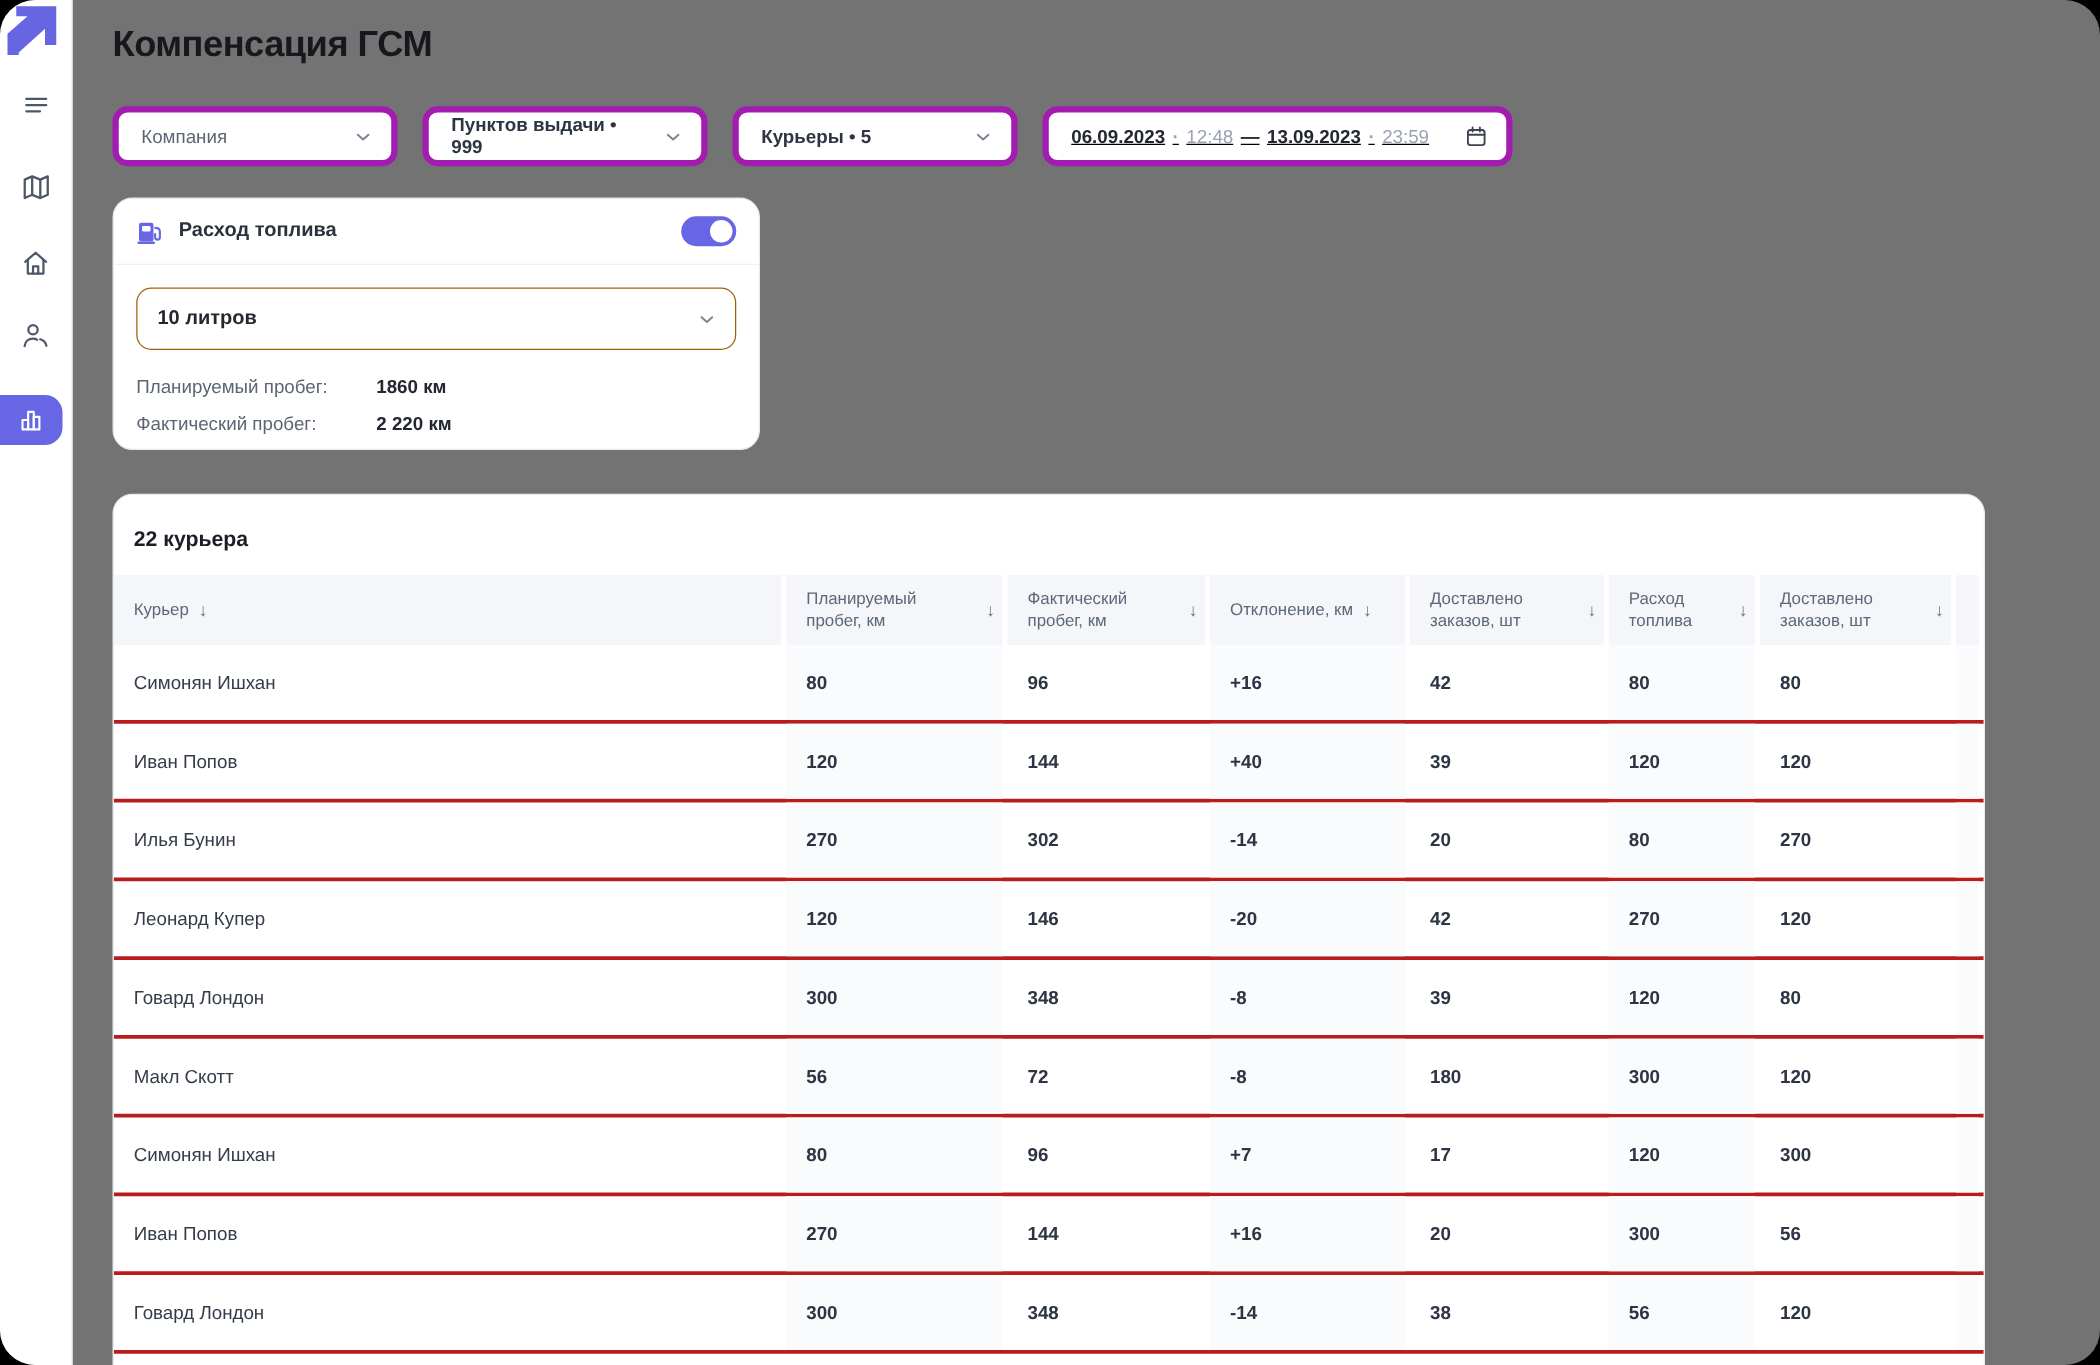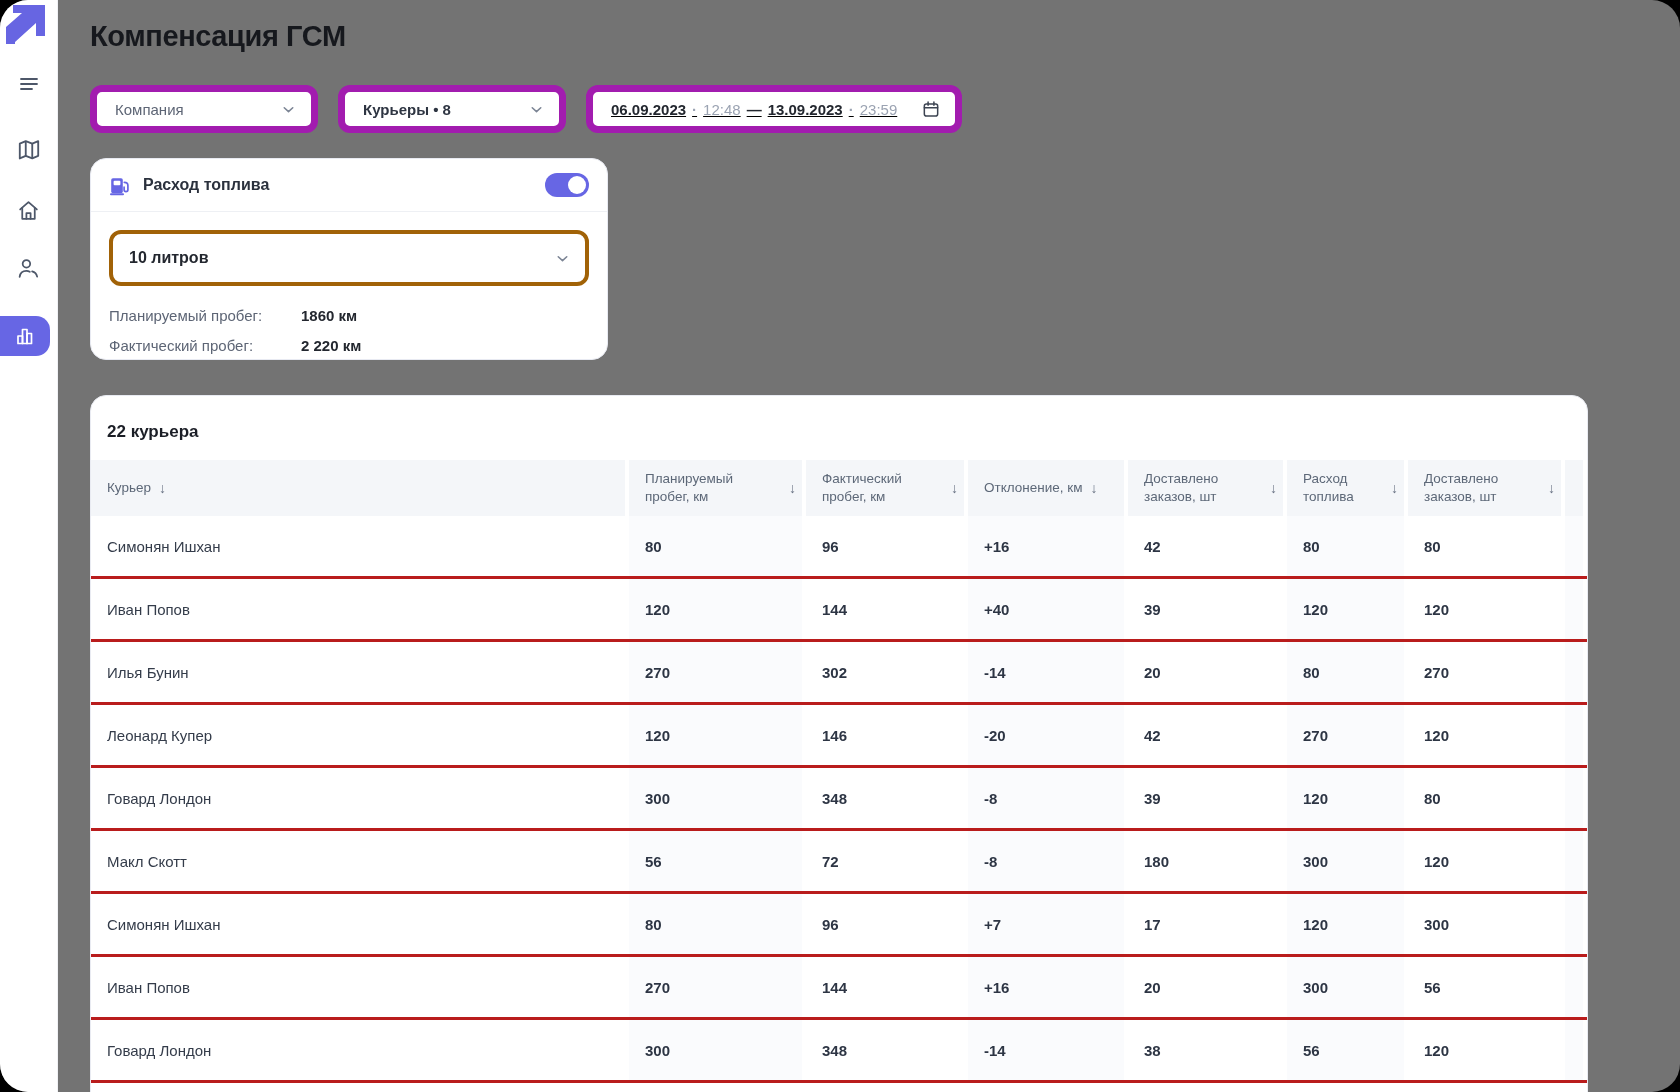--- a/index.html
+++ b/index.html
@@ -9,39 +9,39 @@
   
   .sidebar{position:absolute;left:0;top:0;bottom:0;width:57px;background:#fff;border-right:1px solid #f0f1f5;}
   .logo{position:absolute;left:2px;top:4px;width:44px;height:44px;}
   .nav-ic{position:absolute;left:0;width:57px;height:40px;display:flex;align-items:center;justify-content:center;color:#4d5769;cursor:pointer;}
   .nav-active{position:absolute;left:0;top:316px;width:50px;height:40px;background:var(--accent);border-radius:0 14px 14px 0;display:flex;align-items:center;justify-content:center;color:#fff;cursor:pointer;}
 
   
   .page-title{position:absolute;left:90px;top:20px;font-size:29px;font-weight:800;color:#16181d;letter-spacing:-.4px;}
 
   .filters{position:absolute;left:90px;top:85px;display:flex;gap:20px;align-items:center;}
-  .chip{height:48px;background:#fff;border:7px solid #a21caf;border-radius:12px;display:flex;align-items:center;justify-content:space-between;padding:0 14px 0 18px;box-sizing:border-box;cursor:pointer;}
+  .chip{height:48px;background:#fff;border:5px solid #a21caf;border-radius:12px;display:flex;align-items:center;justify-content:space-between;padding:0 14px 0 18px;box-sizing:border-box;cursor:pointer;}
   .chip-label{font-size:15px;font-weight:600;color:#2e3542;}
   .chip-placeholder{font-size:15px;font-weight:500;color:#5d6575;}
   .chev{color:#7b8494;display:flex;margin-left:10px;}
   .date-txt{font-size:15px;display:flex;gap:6px;align-items:flex-start;white-space:nowrap;text-decoration:underline;}
   .d-bold{font-weight:700;color:#23272f;}
   .d-dim{font-weight:500;color:#9ba3b2;}
   .d-dot{color:#9ba3b2;font-weight:700;}
   .d-dash{color:#23272f;font-weight:600;}
   .btn-primary{height:48px;width:235px;background:var(--accent);color:#fff;border:none;border-radius:12px;font-size:15px;font-weight:600;font-family:inherit;cursor:pointer;}
 
   
   .fuel-card{position:absolute;left:90px;top:158px;width:518px;height:202px;background:#fff;border:1px solid #e8eaf2;border-radius:16px;box-sizing:border-box;}
   .fuel-head{height:52px;display:flex;align-items:center;justify-content:space-between;padding:0 18px;border-bottom:1px solid #eef0f4;}
   .fuel-head-left{display:flex;align-items:center;gap:12px;}
   .fuel-title{font-size:16px;font-weight:700;color:#2b313d;}
   .toggle{width:44px;height:24px;border-radius:12px;background:var(--accent);position:relative;cursor:pointer;}
   .toggle .knob{position:absolute;right:3px;top:3px;width:18px;height:18px;border-radius:50%;background:#fff;}
-  .fuel-select{margin:18px 18px 0;height:48px;border:4px solid #a16207;border-radius:12px;display:flex;align-items:center;justify-content:space-between;padding:0 14px 0 16px;cursor:pointer;}
+  .fuel-select{margin:18px 18px 0;height:48px;border:1px solid #a16207;border-radius:12px;display:flex;align-items:center;justify-content:space-between;padding:0 14px 0 16px;cursor:pointer;}
   .fuel-select-val{font-size:16px;font-weight:600;color:#23272f;}
   .fuel-stats{margin:14px 18px 0;}
   .fuel-row{display:flex;height:30px;align-items:center;font-size:15px;}
   .fuel-lbl{width:192px;color:#5d6575;font-weight:500;}
   .fuel-val{color:#23272f;font-weight:600;}
 
   
   .table-card{position:absolute;left:90px;top:395px;width:1498px;height:760px;background:#fff;border:1px solid #e9ebf2;border-radius:16px 16px 0 0;box-sizing:border-box;overflow:hidden;}
   .table-title{margin:26px 0 18px 16px;font-size:17px;font-weight:800;color:#1b1e26;}
   .tgrid{display:grid;grid-template-columns:534px 173px 158px 156px 155px 117px 153px 18px;column-gap:4px;}
@@ -107,21 +107,29 @@
   <div class="filters">
     <div class="chip" style="width:228px;">
       <span class="chip-placeholder">Компания</span>
       <span class="chev">
         <svg width="17" height="17" viewBox="0 0 24 24" fill="none" stroke="currentColor" stroke-width="2.2" stroke-linecap="round" stroke-linejoin="round">
             <path d="M6 9.5 12 15l6-5.5"></path>
           </svg>
       </span>
     </div>
     <div class="chip" style="width:228px;">
-      <span class="chip-label">Курьеры • 8</span>
+      <span class="chip-label">Пунктов выдачи • 999</span>
+      <span class="chev">
+        <svg width="17" height="17" viewBox="0 0 24 24" fill="none" stroke="currentColor" stroke-width="2.2" stroke-linecap="round" stroke-linejoin="round">
+            <path d="M6 9.5 12 15l6-5.5"></path>
+          </svg>
+      </span>
+    </div>
+    <div class="chip" style="width:228px;">
+      <span class="chip-label">Курьеры • 5</span>
       <span class="chev">
         <svg width="17" height="17" viewBox="0 0 24 24" fill="none" stroke="currentColor" stroke-width="2.2" stroke-linecap="round" stroke-linejoin="round">
             <path d="M6 9.5 12 15l6-5.5"></path>
           </svg>
       </span>
     </div>
     <div class="chip" style="width:376px;">
       <span class="date-txt">
         <span class="d-bold">06.09.2023</span>
         <span class="d-dot">·</span>

